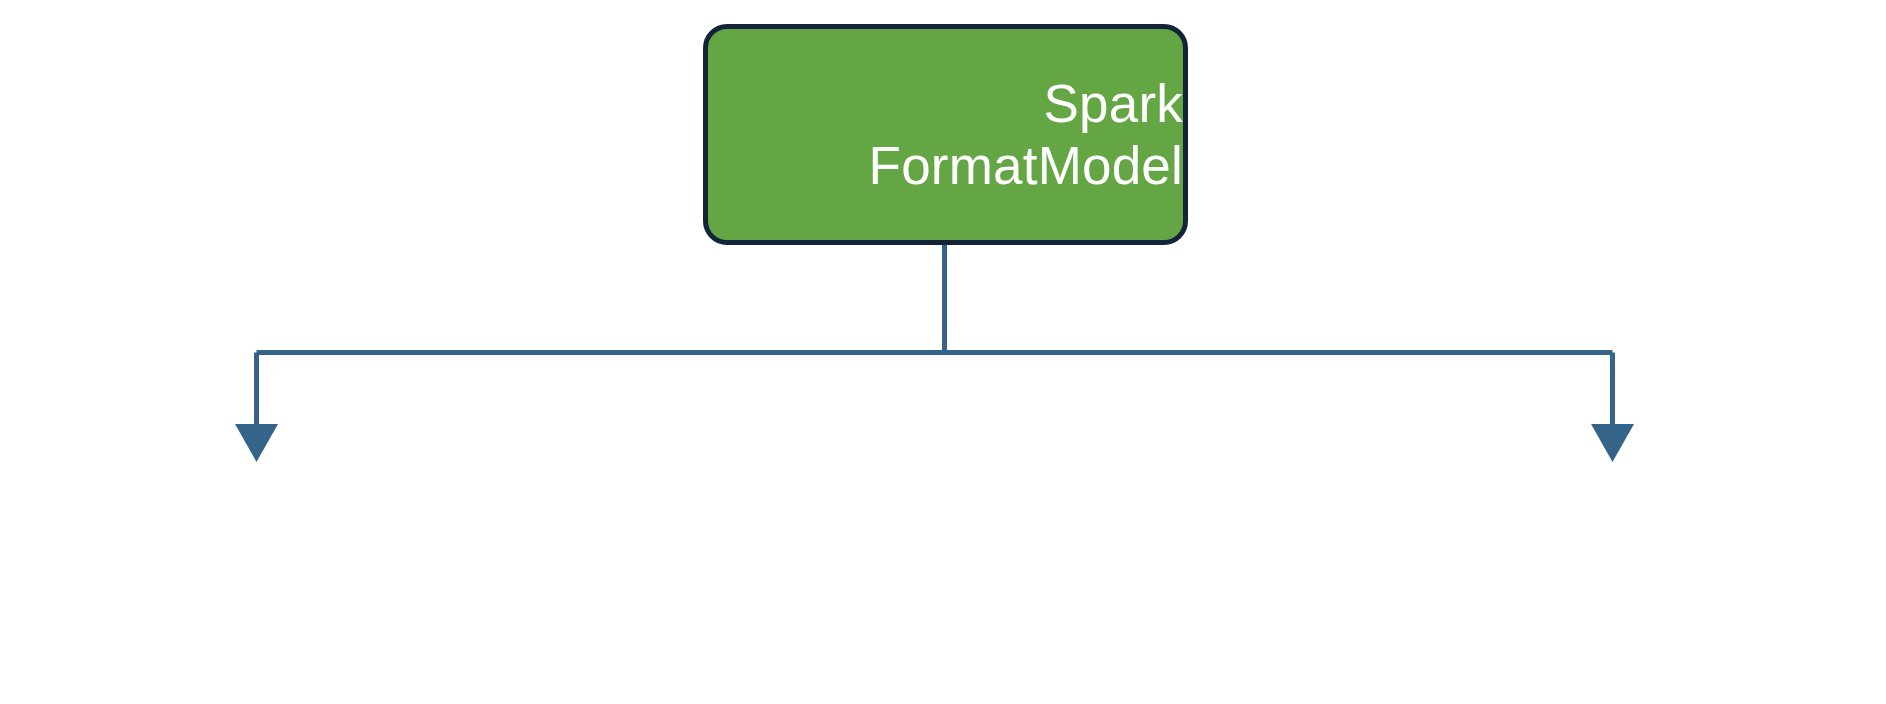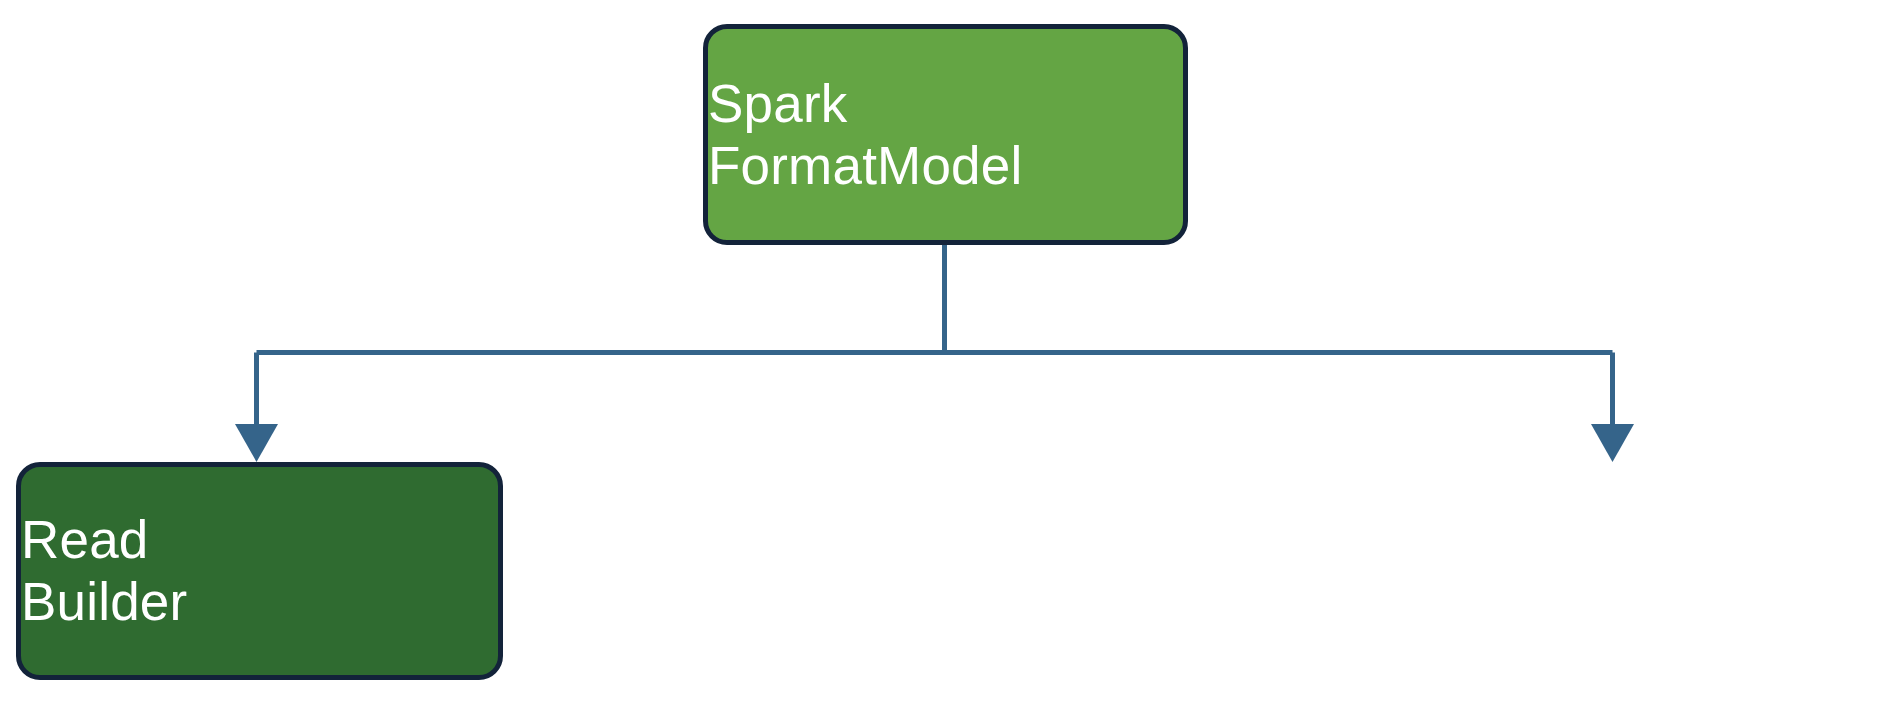--- a/index.html
+++ b/index.html
@@ -25,21 +25,21 @@
     width: 1886px;
     height: 704px;
     pointer-events: none;
   }
   .node {
     position: absolute;
     box-sizing: border-box;
     display: flex;
     align-items: center;
     justify-content: center;
-    text-align: left;
+    text-align: right;
     border-style: solid;
     border-color: #13233a;
     border-width: 5px;
     border-radius: 24px;
     color: #ffffff;
     font-size: 53px;
     line-height: 1.17;
     font-weight: 400;
     letter-spacing: 0.2px;
     white-space: pre-line;
@@ -85,19 +85,15 @@
     </g>
     <polygon points="235,424 278,424 256.5,462" fill="#35648a"></polygon>
     <polygon points="1591,424 1634,424 1612.5,462" fill="#35648a"></polygon>
   </svg>
 
   <div class="node" id="node-root">
     <span class="node-label">Spark
 FormatModel</span>
   </div>
 
-  <div class="node" id="node-read-builder">
-    <span class="node-label">Read
-Builder</span>
-  </div>
 
 
 </div>
 
 </body></html>

